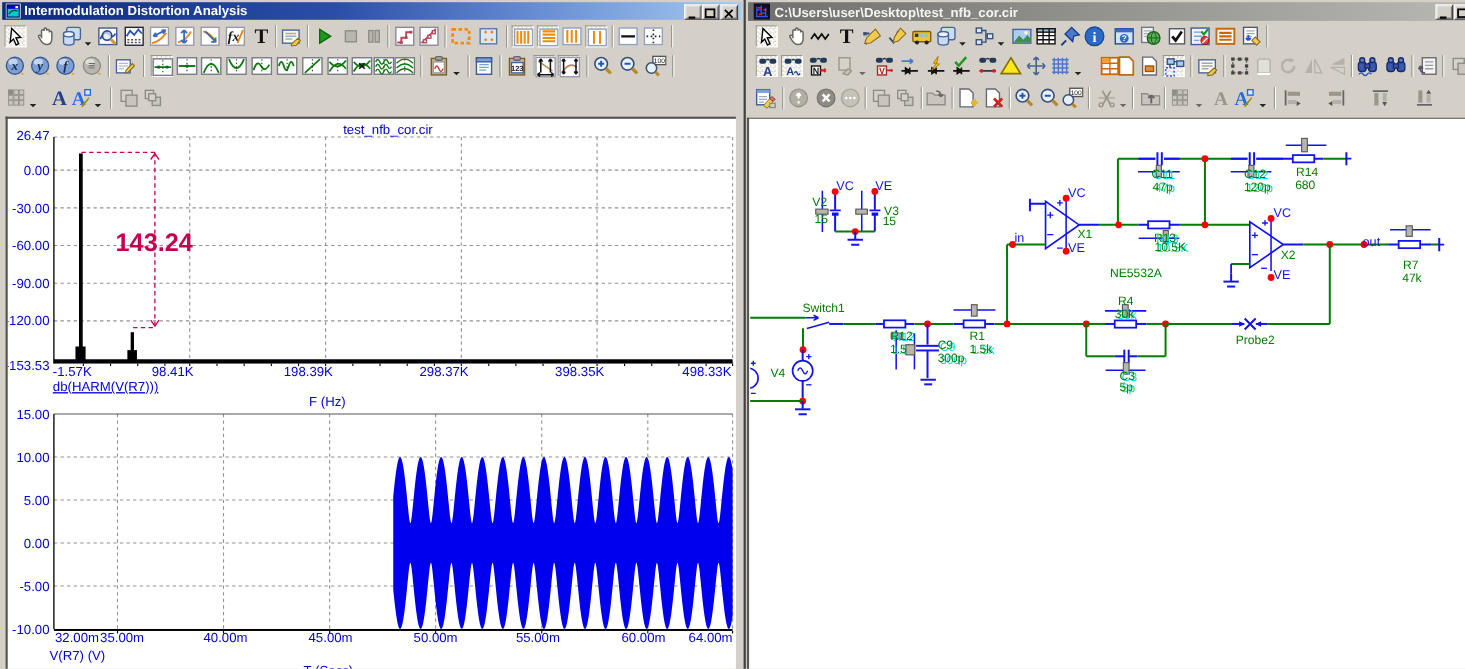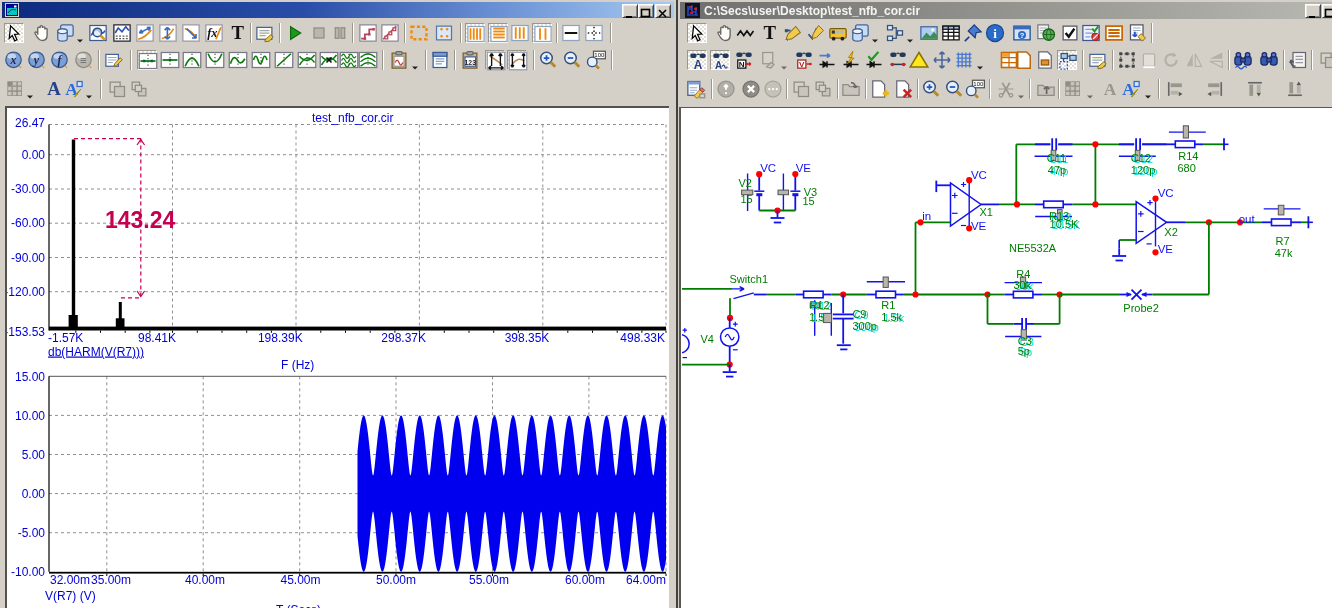--- a/index.html
+++ b/index.html
@@ -3,20 +3,21 @@
 <div style="position:absolute;left:0;top:0;width:676px;height:608px;background:#d4d0c8">
     <div style="position:absolute;left:2px;top:2px;width:672px;height:16px;background:linear-gradient(90deg,#0c2a7e 0%,#2a4ea8 45%,#6d93d6 75%,#a6caf0 100%)"></div>
     <div style="position:absolute;left:5px;top:3px;width:14px;height:14px"><svg width="14" height="14">
         <rect x="0" y="0" width="14" height="14" fill="#d4d0c8"></rect>
         <rect x="1" y="1" width="12" height="12" fill="#000080"></rect>
         <rect x="2" y="2" width="10" height="3" fill="#0000c0"></rect>
         <rect x="9" y="2.5" width="2.5" height="2" fill="#fff"></rect>
         <rect x="2" y="5" width="10" height="7" fill="#00c8c8"></rect>
         <path d="M3 10 q3-5 8-3" stroke="#004040" fill="none"></path>
       </svg></div>
+    <div class="cap" style="left:22px;top:2px">Intermodulation Distortion Analysis</div>
     <div class="wbtn" style="left:621.5px;top:4px"><svg width="13" height="12">
         <rect x="3" y="9" width="6" height="2" fill="#000"></rect>
       </svg></div>
     <div class="wbtn" style="left:637.5px;top:4px"><svg width="13" height="12">
         <rect x="2.5" y="2.5" width="8" height="7" fill="none" stroke="#000" stroke-width="1.6"></rect>
       </svg></div>
     <div class="wbtn" style="left:654.5px;top:4px"><svg width="13" height="12">
         <path d="M3 3 l7 7 M10 3 l-7 7" stroke="#000" stroke-width="1.6"></path>
       </svg></div>
     <div style="position:absolute;left:4px;top:23px;width:20px;height:20px;background:#f1efe9;background-image:repeating-conic-gradient(#fff 0% 25%,#e3e0d8 0% 50%);background-size:4px 4px;border:1px solid;border-color:#9a968c #fff #fff #9a968c;">
@@ -534,21 +535,21 @@
       <text x="276" y="613.5" font-size="12" fill="#0000d8">T (Secs)</text>
     </svg>
   </div>
 <div style="position:absolute;left:676px;top:0;width:656px;height:608px;background:#d4d0c8;border-left:2px solid #404040">
     <div style="position:absolute;left:2px;top:2px;width:652px;height:17px;background:linear-gradient(90deg,#6e6e6e 0%,#8c8c88 40%,#b8b8b2 100%)"></div>
     <div style="position:absolute;left:7px;top:3px;width:15px;height:15px"><svg width="15" height="15">
         <rect width="15" height="15" fill="#101020"></rect>
         <path d="M2 12 h11 M3 3 v9 M7 2 v7 M11 4 v8 M3 6 h4 M7 9 h4" stroke="#3355ee" stroke-width="1.2" fill="none"></path>
         <path d="M4 4 h3 M9 6 h3 M5 10 h3" stroke="#ee2222" stroke-width="1.4"></path>
       </svg></div>
-    <div class="cap" style="left:26px;top:2.5px;color:#f4f4f0">C:\Secs\user\Desktop\test_nfb_cor.cir</div>
+    <div class="cap" style="left:26px;top:2.5px;color:#f4f4f0">C:\Users\user\Desktop\test_nfb_cor.cir</div>
     <div class="wbtn" style="left:627px;top:4px"><svg width="13" height="12">
         <rect x="3" y="9" width="6" height="2" fill="#000"></rect>
       </svg></div>
     <div class="wbtn" style="left:644px;top:4px;width:12px"><svg width="11" height="12">
         <rect x="2.5" y="2.5" width="8" height="7" fill="none" stroke="#000" stroke-width="1.6"></rect>
       </svg></div>
   </div>
 <div style="position:absolute;left:687px;top:23px;width:20px;height:20px;background:#f1efe9;background-image:repeating-conic-gradient(#fff 0% 25%,#e3e0d8 0% 50%);background-size:4px 4px;border:1px solid;border-color:#9a968c #fff #fff #9a968c;">
     <svg width="20" height="20" viewBox="0 0 16 16" style="display:block">
       <path d="M4.5 1.5 L11 8 L7.6 8.3 L9.6 12.6 L7.8 13.5 L5.8 9.2 L3.4 11.5 Z" fill="#fff" stroke="#000" stroke-width="1"></path>

